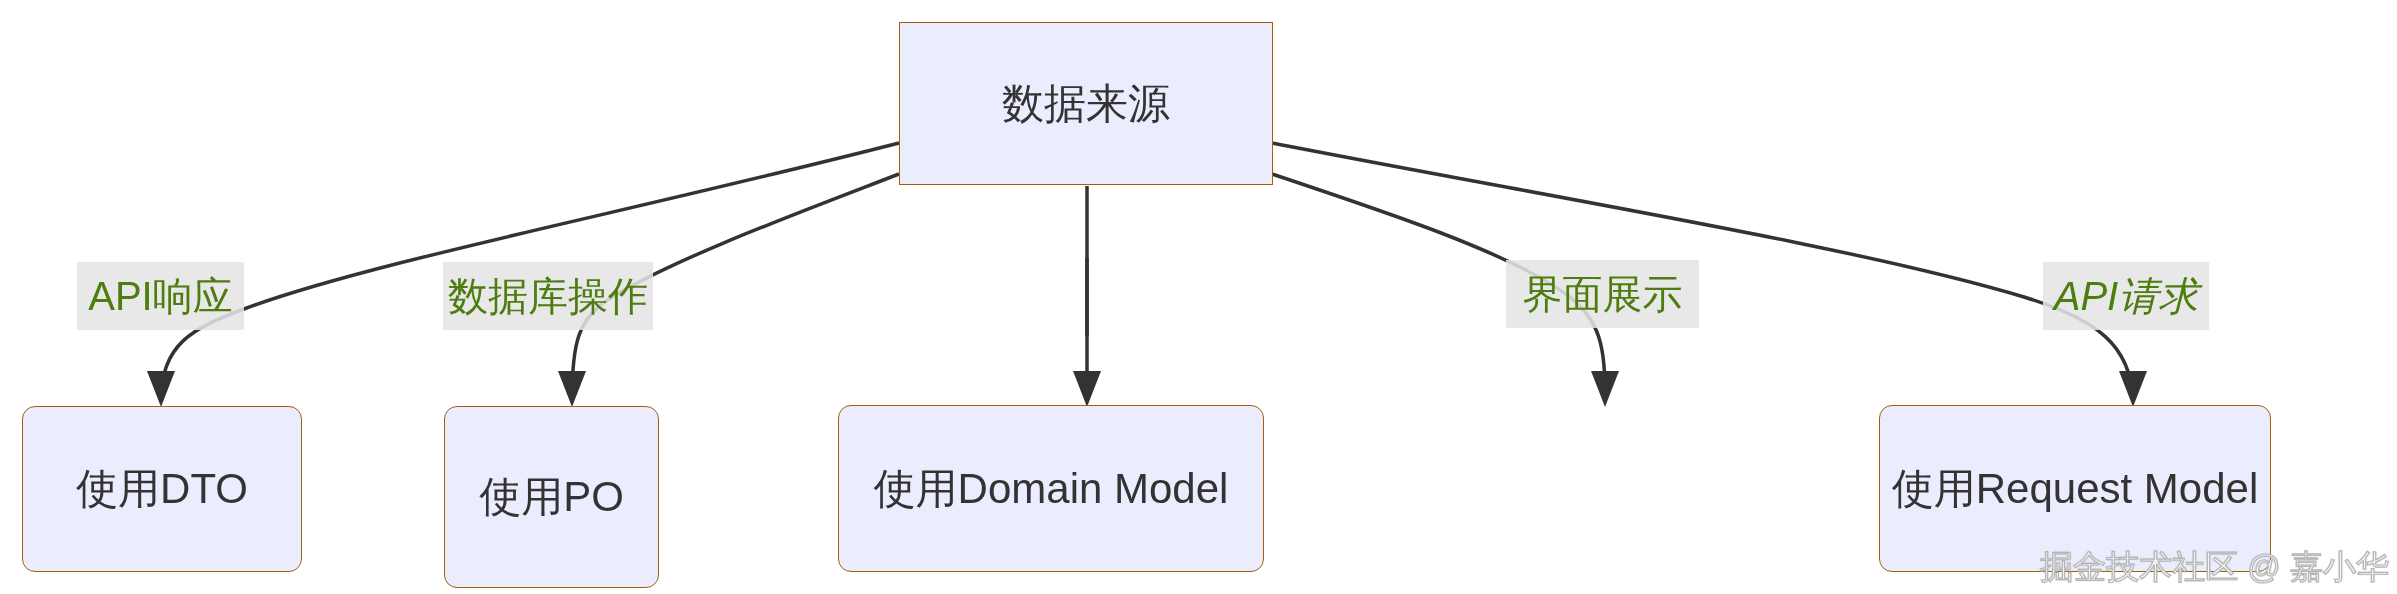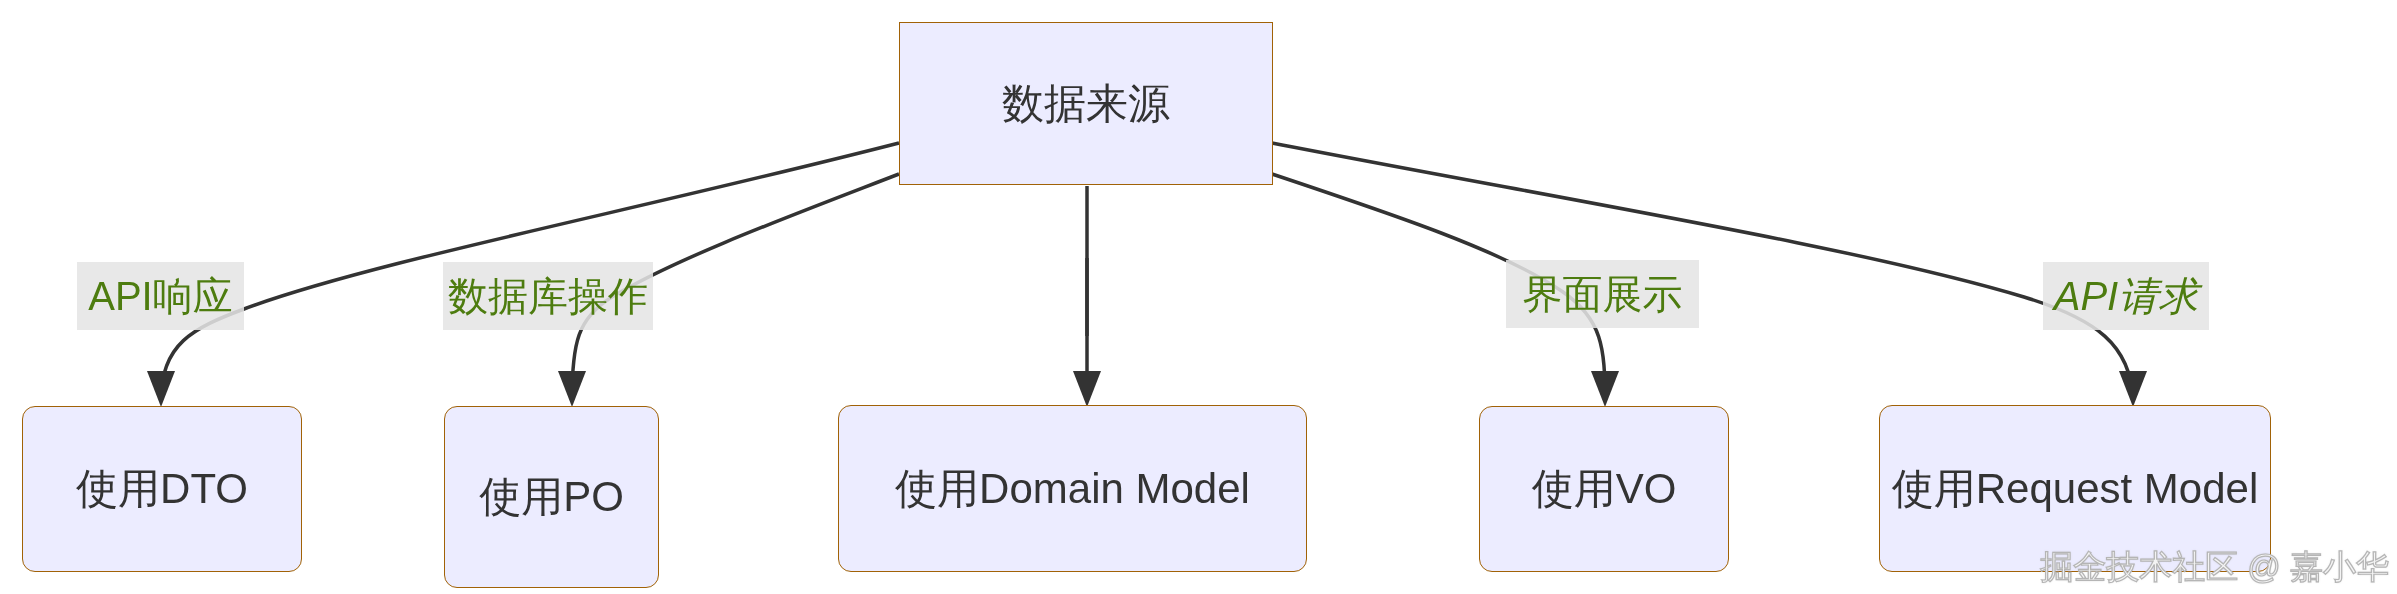--- a/index.html
+++ b/index.html
@@ -64,21 +64,21 @@
     font-size: 42px;
     display: flex;
     align-items: center;
     justify-content: center;
     white-space: nowrap;
   }
   .node-rounded { border-radius: 13px; }
   .n-root { left: 899px;  top: 22px;  width: 374px; height: 163px; }
   .n-1    { left: 22px;   top: 406px; width: 280px; height: 166px; }
   .n-2    { left: 444px;  top: 406px; width: 215px; height: 182px; }
-  .n-3    { left: 838px;  top: 405px; width: 469px; height: 167px; }
+  .n-3    { left: 838px;  top: 405px; width: 426px; height: 167px; }
   .n-4    { left: 1479px; top: 406px; width: 250px; height: 166px; }
   .n-5    { left: 1879px; top: 405px; width: 392px; height: 167px; }
 
   
   .watermark {
     position: absolute;
     z-index: 5;
     right: 8px;
     bottom: 4px;
     font-size: 33px;
@@ -112,18 +112,17 @@
   <div class="elabel el-5">API请求</div>
 
   <svg class="overlay-layer" viewBox="0 0 2397 594" xmlns="http://www.w3.org/2000/svg">
     <path class="edge-path" d="M 1087 258 L 1087 336"></path>
   </svg>
 
   <div class="node n-root">数据来源</div>
   <div class="node node-rounded n-1">使用DTO</div>
   <div class="node node-rounded n-2">使用PO</div>
   <div class="node node-rounded n-3">使用Domain Model</div>
-  <div class="node node-rounded n-4">使用VO</div>
   <div class="node node-rounded n-5">使用Request Model</div>
 
   <div class="watermark">掘金技术社区 @ 嘉小华</div>
 
 </div>
 
 </body></html>

